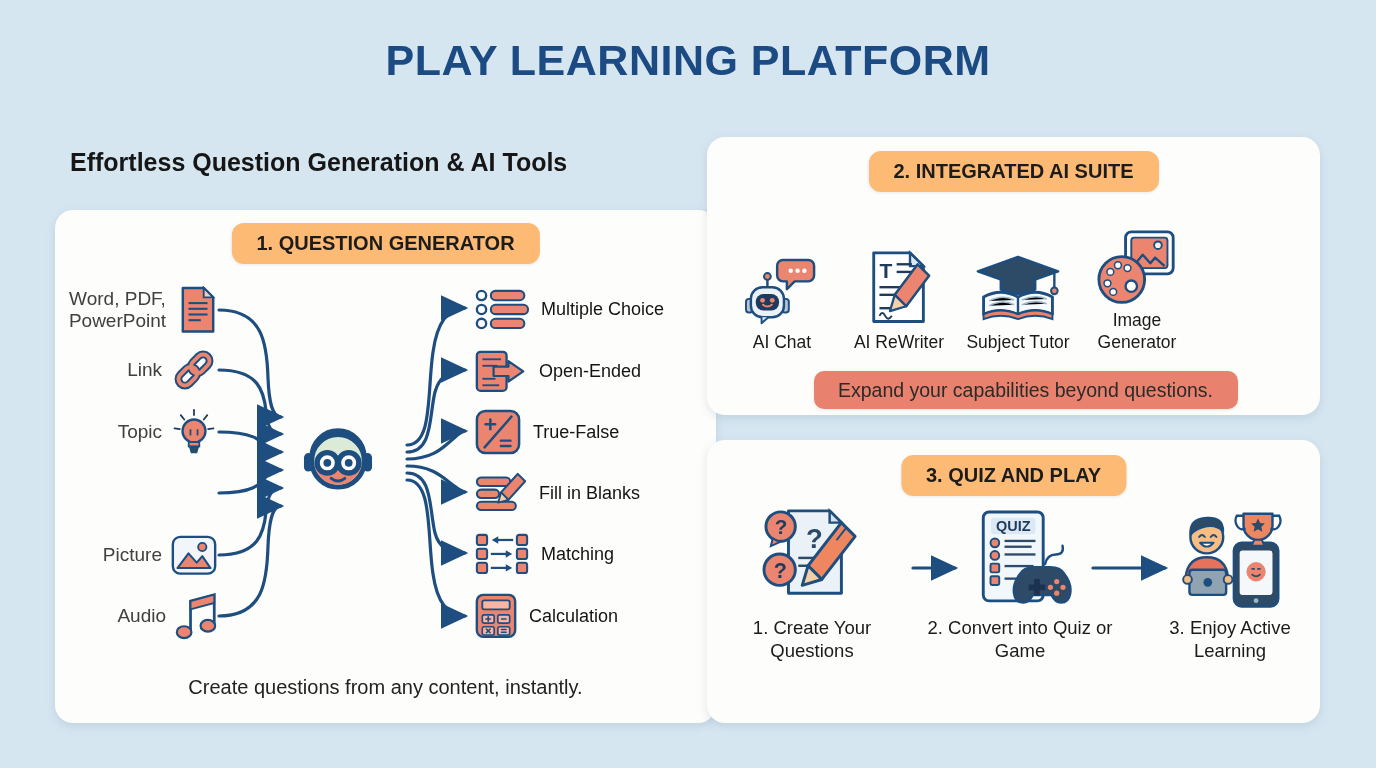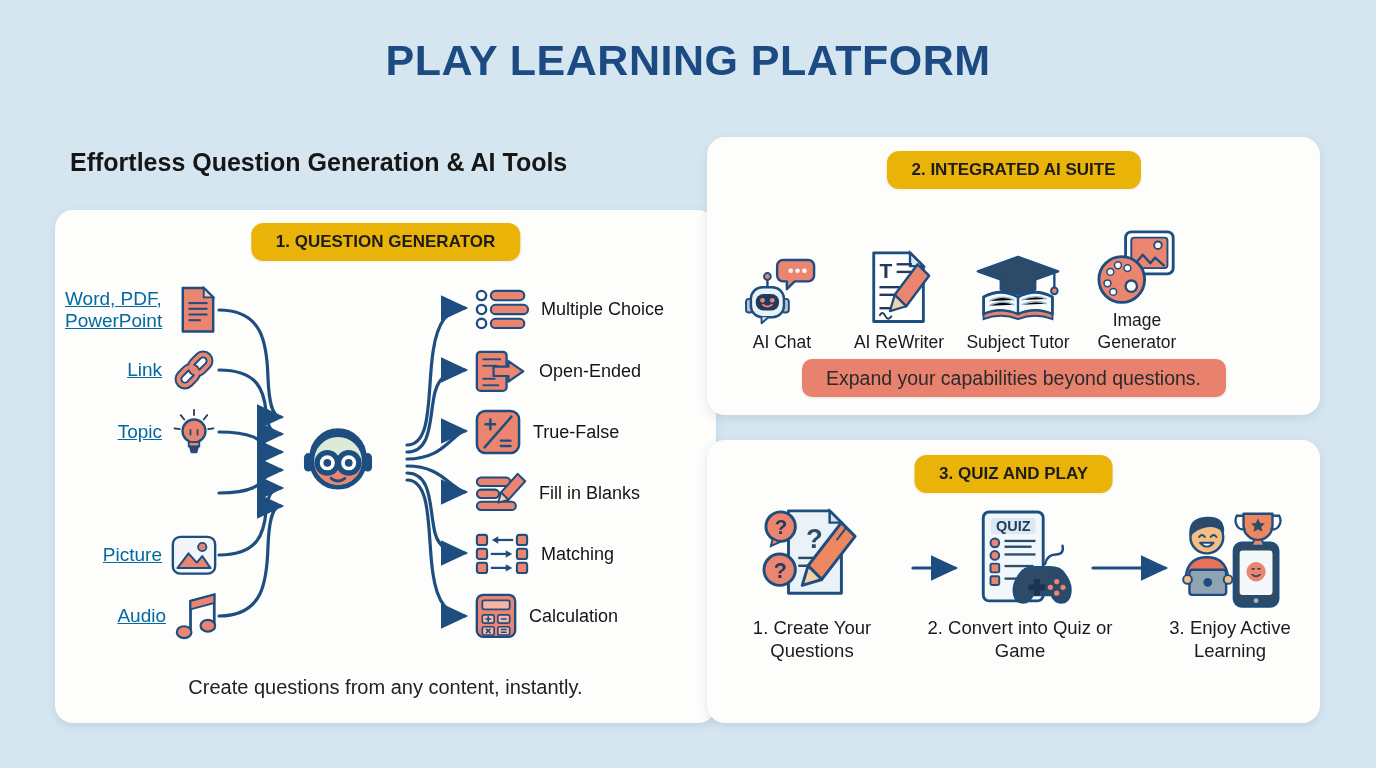--- a/index.html
+++ b/index.html
@@ -26,33 +26,33 @@
   .card {
     position:absolute; background:#fdfdfb; border-radius:18px;
     box-shadow:0 3px 10px rgba(90,120,150,0.18);
   }
   #generator-card { left:55px;  top:210px; width:661px; height:513px; }
   #ai-suite-card  { left:707px; top:137px; width:613px; height:278px; }
   #quiz-card      { left:707px; top:440px; width:613px; height:283px; }
 
   .pill {
     position:absolute; left:50%; transform:translateX(-50%);
-    background:#eab308; border-radius:12px;
-    padding:9px 25px; font-size:17px; font-weight:700; color:#1c1c1c;
+    background:#fdba74; border-radius:12px;
+    padding:9px 25px; font-size:20px; font-weight:700; color:#1c1c1c;
     white-space:nowrap; box-shadow:0 1px 3px rgba(0,0,0,0.08);
   }
   #generator-card .pill { top:13px; }
   #ai-suite-card  .pill { top:14px; }
   #quiz-card      .pill { top:15px; }
 
   .input-row {
     position:absolute; left:10px; width:152px; height:56px;
     display:flex; align-items:center; justify-content:flex-end; gap:9px;
   }
-  .input-row .lbl { font-size:19px; text-align:left; max-width:106px; line-height:1.18; color:#0369a1;text-decoration:underline; }
+  .input-row .lbl { font-size:19px; text-align:center; max-width:106px; line-height:1.18; color:#404040; }
   .output-row {
     position:absolute; left:420px; width:185px; height:56px;
     display:flex; align-items:center; gap:12px;
   }
   .output-row .lbl { font-size:18px; color:#141414; white-space:nowrap; }
 
   #flow-arrows { position:absolute; left:0; top:0; }
   .avatar { position:absolute; left:248px; top:212px; }
 
   .gen-caption {
@@ -67,21 +67,21 @@
   .tool .icon-box { height:100px; display:flex; align-items:flex-end; justify-content:center; }
   .tool .lbl { margin-top:6px; font-size:17.5px; line-height:1.22; text-align:center; color:#1a1a1a; }
 
   .banner {
     position:absolute; left:50%; transform:translateX(-50%);
     background:#e8816d; border-radius:10px;
     display:flex; align-items:center; justify-content:center;
     font-size:19.5px; color:#2b2b2b;
     box-shadow:0 1px 3px rgba(0,0,0,0.10);
   }
-  #ai-suite-card .banner { top:222px; width:424px; height:38px; }
+  #ai-suite-card .banner { top:234px; width:424px; height:38px;margin-left:12px; }
   #quiz-card .banner     { top:233px; width:246px; height:37px; }
 
   .step {
     position:absolute; top:62px; width:190px; height:160px;
     display:flex; flex-direction:column; align-items:center;
   }
   .step .icon-box { height:118px; display:flex; align-items:flex-end; justify-content:center; }
   .step .lbl { margin-top:5px; font-size:18.5px; line-height:1.25; text-align:center; color:#1b1b1b; }
   #quiz-arrows { position:absolute; left:0; top:0; }
 </style>

